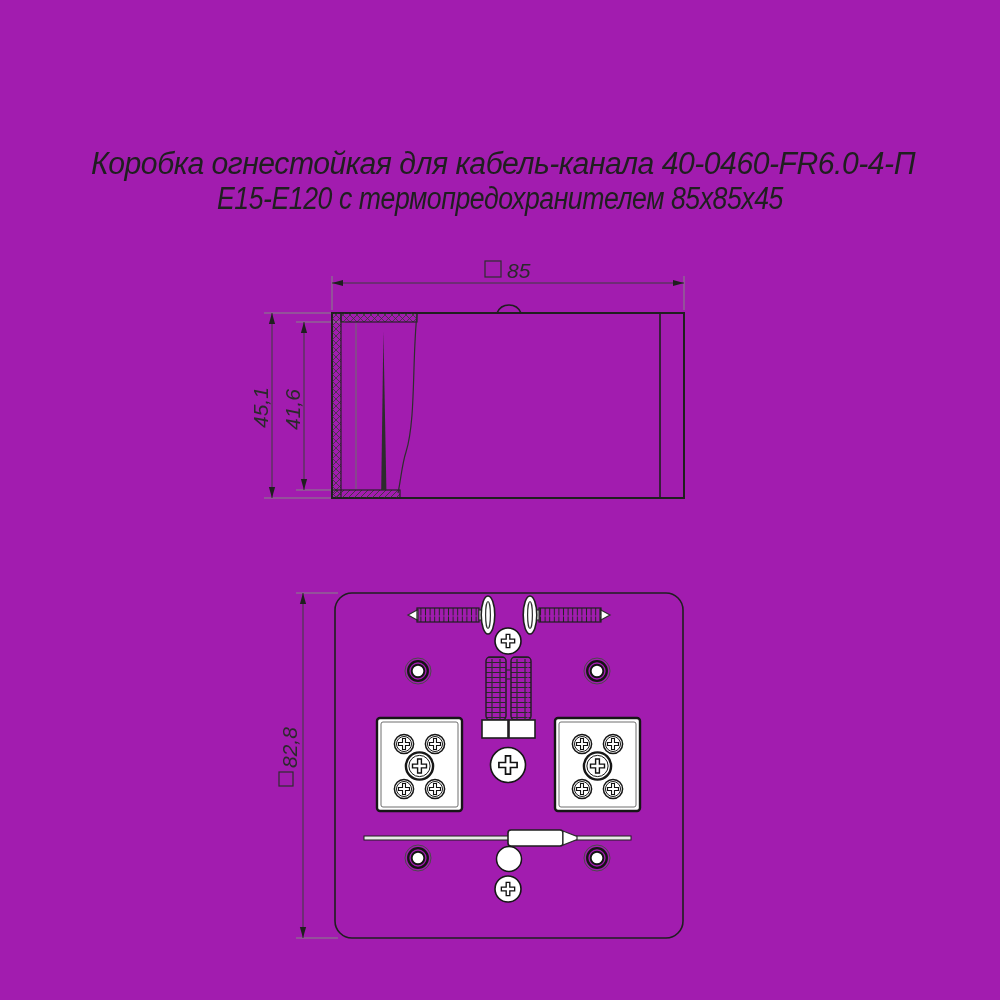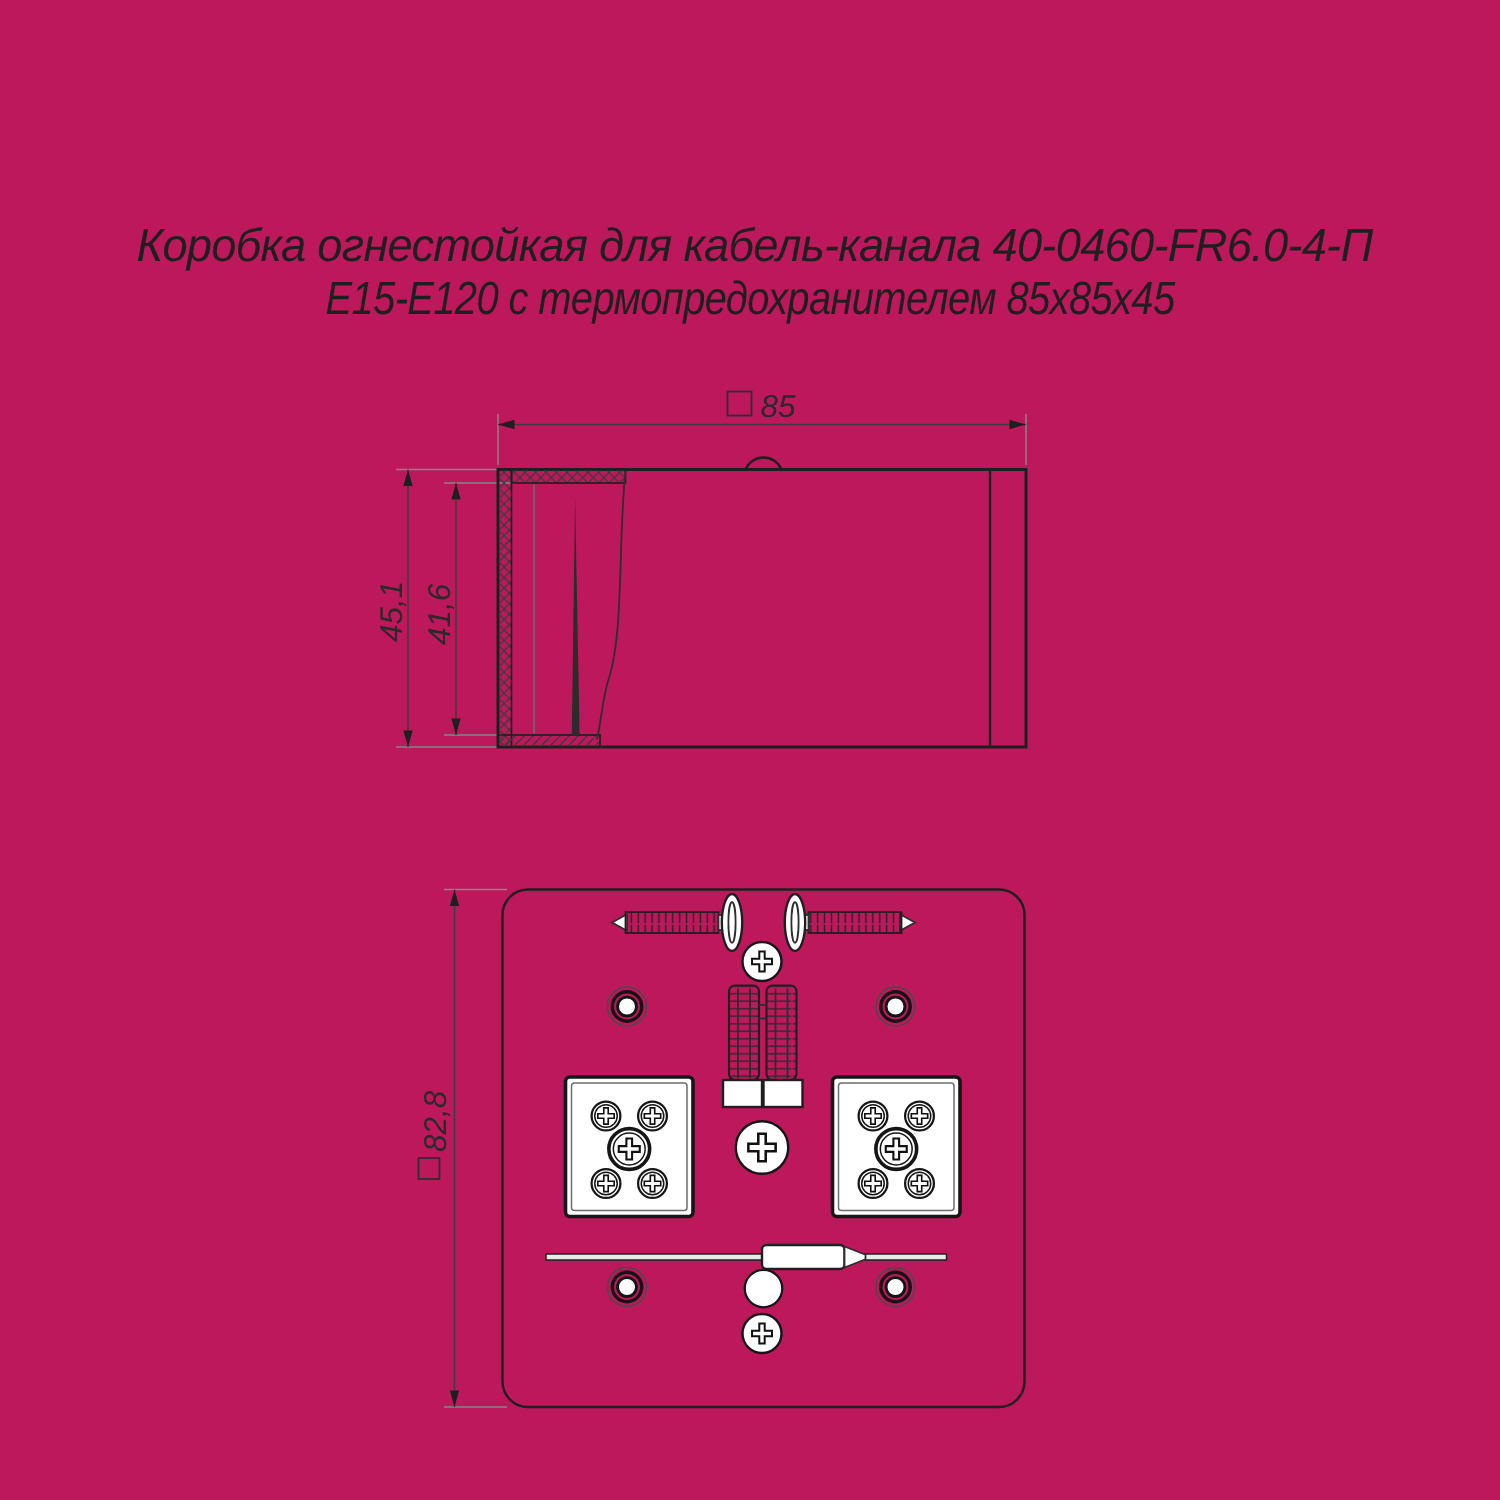--- a/index.html
+++ b/index.html
@@ -1,16 +1,16 @@
 <!DOCTYPE html>
 <html><head>
 <meta charset="utf-8">
 <style>
   html,body{margin:0;padding:0;background:#ffffff;}
-  .stage{width:1000px;height:1000px;position:relative;background:#be185d;overflow:hidden;}
+  .stage{width:1000px;height:1000px;position:relative;background:#a21caf;overflow:hidden;}
   svg{display:block;}
   text{font-family:"Liberation Sans","DejaVu Sans",sans-serif;font-style:italic;fill:#1f1f1f;}
   .title-text{font-size:31px;letter-spacing:-0.5px;}
   .dim-text{font-size:21px;fill:#2a2a2a;}
   .ln{stroke:#1f1f1f;stroke-width:1.6;fill:none;}
   .ln2{stroke:#1f1f1f;stroke-width:2;fill:none;}
   .med{stroke:#2e2e2e;stroke-width:1.2;fill:none;}
   .thin{stroke:#6e6e6e;stroke-width:1;fill:none;}
   .ext{stroke:#868686;stroke-width:1;fill:none;}
   .dimln{stroke:#3c3c3c;stroke-width:1;fill:none;}

